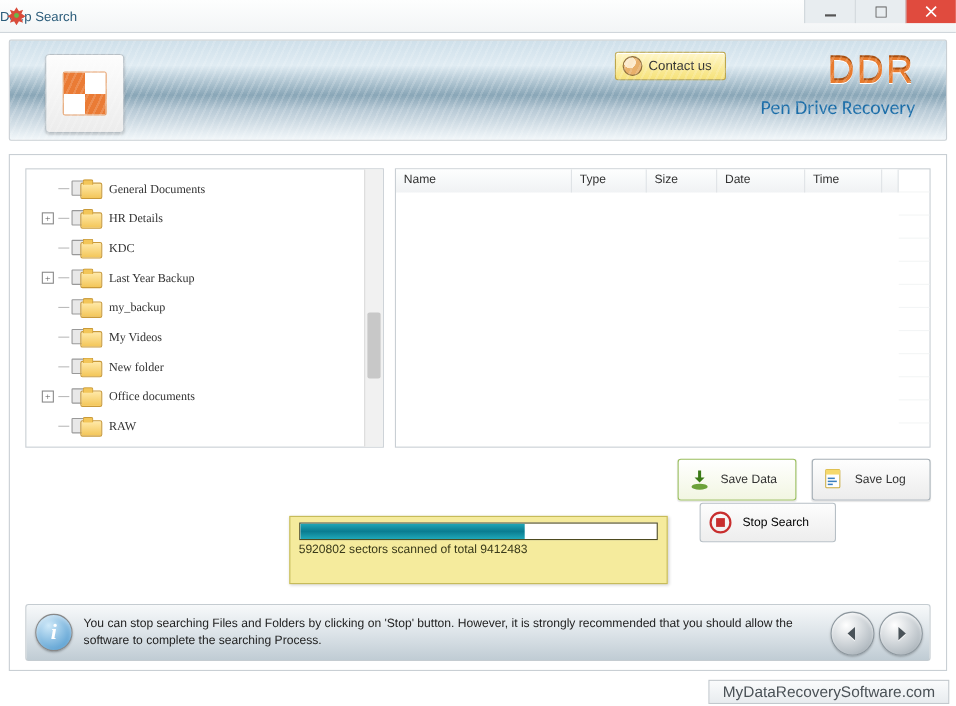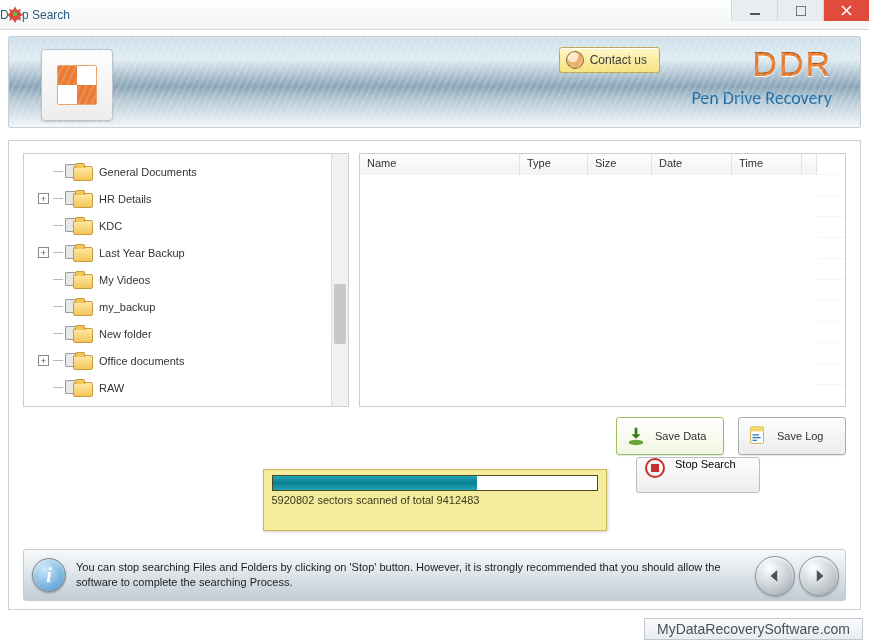--- a/index.html
+++ b/index.html
@@ -22,21 +22,21 @@
 .contact-btn .cicon { position:absolute; left:6px; top:3px; width:18px; height:18px; border-radius:50%; background: radial-gradient(circle at 35% 30%, #fce9c8 35%, #e8b06a 36%); border:1px solid #8a6a3a; }
 .brand { position:absolute; right: 28px; top: 8px; font-family: Impact, "Arial Black", sans-serif; font-size: 34px; letter-spacing: 2px; color: #e87b2e; text-shadow: 0 1px 0 #fff, 0 -1px 0 #a84f10; }
 .subbrand { position:absolute; right: 28px; top: 50px; font-size: 18px; color: #1b6da8; font-family: Calibri, sans-serif; }
 
 
 .mainpanel { margin: 8px; border: 1px solid #c9cfd4; position: absolute; top: 132px; left:0; right:0; bottom: 24px; background:#fff; }
 .content { display:flex; gap:10px; padding: 12px 14px 0 14px; height: 266px; }
 
 
 .treewrap { width: 326px; border: 1px solid #c9cfd4; background:#fff; display:flex; }
-.tree { flex:1; padding: 4px 0 4px 0; overflow:hidden; }
+.tree { flex:1; padding: 4px 0 4px 0; overflow:hidden;font-family:Liberation Serif, serif; }
 .tree-row { display:flex; align-items:center; height: 27px; padding-left: 14px; }
 .expander { width: 11px; height: 11px; border: 1px solid #8a8a8a; margin-right: 4px; display:flex; align-items:center; justify-content:center; font-size:9px; color:#555; background:#fff; flex-shrink:0; }
 .expander.hidden { visibility:hidden; }
 .dotline { width: 10px; height: 1px; background:#bbb; margin-right: 2px; flex-shrink:0; }
 .stack { position:relative; width: 30px; height: 20px; flex-shrink:0; margin-right: 4px; }
 .folder-back { position:absolute; left:0; top:2px; width:18px; height:14px; background:#e8e8e8; border:1px solid #999; border-radius:1px; }
 .folder-front { position:absolute; left:8px; top:4px; width:20px; height:15px; background: linear-gradient(#ffe9a8,#f3c659); border:1px solid #c99a3a; border-radius:2px; }
 .folder-front::before { content:""; position:absolute; left:1px; top:-4px; width:8px; height:4px; background:#f3c659; border:1px solid #c99a3a; border-bottom:none; border-radius:2px 2px 0 0; }
 .tree-label { color:#333; font-size: 11px; }
 .tree-scroll { width: 17px; background:#f1f1f1; border-left:1px solid #dcdcdc; position:relative; }
@@ -55,21 +55,21 @@
 .actbtn.first { background: linear-gradient(#ffffff,#f2f6e2); border-color:#9bbf5e; }
 .actbtn .aicon { width:22px; height:22px; display:flex; align-items:center; justify-content:center; }
 
 
 .progressbox { margin: 14px auto 0; width: 344px; height: 62px; background: #f5eb9d; border: 1px solid #c6bb5a; padding: 4px 8px; box-shadow: 1px 1px 3px rgba(0,0,0,0.2); }
 .progressbox .pline { text-align:left; font-size:11px; color:#3a3a1a; margin: 1px 0; }
 .progressbox .pline:first-child { text-align:left; font-weight:bold; }
 .pbar { height: 16px; border: 1px solid #4d4a1f; background:#fff; margin: 1px 0 3px; position:relative; overflow:hidden; }
 .pfill { position:absolute; left:0; top:0; bottom:0; width: 63%; background: linear-gradient(180deg,#1fa7b8,#0a7c90,#1fa7b8); }
 
-.stopbtn { position:absolute; right: 100px; top: 316px; width: 124px; height: 36px; background: linear-gradient(#fdfdfd,#ededed); border:1px solid #b7bfc5; border-radius:3px; display:flex; gap:10px; padding-left:8px; cursor:pointer; font-size:11px; }
+.stopbtn { position:absolute; right: 100px; top: 316px; width: 124px; height: 36px; background: linear-gradient(#fdfdfd,#ededed); border:1px solid #b7bfc5; border-radius:3px; display:flex; align-items:center; gap:10px; padding-left:8px; cursor:pointer; font-size:11px; }
 .stopicon { width:20px; height:20px; border:2px solid #c82e2e; border-radius:50%; display:flex; align-items:center; justify-content:center; }
 .stopicon::after { content:""; width:8px; height:8px; background:#c82e2e; }
 
 
 .infobar { margin: 18px 14px 0; height: 52px; border:1px solid #c5ccd1; background: linear-gradient(180deg,#f7f9fa,#dde4e9,#c0ccd4); border-radius:3px; display:flex; align-items:center; padding: 0 8px; gap:10px; position:relative; }
 .infoicon { width:34px; height:34px; border-radius:50%; background: radial-gradient(circle at 35% 30%, #cfe9f9, #3f8fc9); border:1px solid #888; display:flex; align-items:center; justify-content:center; color:#fff; font-family: Georgia, serif; font-style:italic; font-weight:bold; font-size:20px; box-shadow:inset 0 2px 4px rgba(255,255,255,0.5), 0 1px 2px rgba(0,0,0,0.3); }
 .infotext { font-size: 11px; color:#222; line-height: 1.35; max-width: 680px; }
 .navbtns { position:absolute; right: 6px; top: 6px; display:flex; gap:4px; }
 .navbtn { width:40px; height:40px; border-radius:50%; background: radial-gradient(circle at 35% 30%, #fff, #b8c0c6 70%, #8a949b); border:1px solid #8c969d; display:flex; align-items:center; justify-content:center; cursor:pointer; box-shadow: inset 0 2px 3px rgba(255,255,255,0.7), 0 1px 2px rgba(0,0,0,0.25); }
 .navbtn svg { filter: drop-shadow(0 1px 0 #fff); }
@@ -157,30 +157,30 @@
             </div>
             <span class="tree-label">Last Year Backup</span>
           </div>
           <div class="tree-row">
             <div class="expander hidden">+</div>
             <div class="dotline"></div>
             <div class="stack">
               <div class="folder-back"></div>
               <div class="folder-front"></div>
             </div>
+            <span class="tree-label">my_backup</span>
+          </div>
+          <div class="tree-row">
+            <div class="expander hidden">+</div>
+            <div class="dotline"></div>
+            <div class="stack">
+              <div class="folder-back"></div>
+              <div class="folder-front"></div>
+            </div>
             <span class="tree-label">My Videos</span>
-          </div>
-          <div class="tree-row">
-            <div class="expander hidden">+</div>
-            <div class="dotline"></div>
-            <div class="stack">
-              <div class="folder-back"></div>
-              <div class="folder-front"></div>
-            </div>
-            <span class="tree-label">my_backup</span>
           </div>
           <div class="tree-row">
             <div class="expander hidden">+</div>
             <div class="dotline"></div>
             <div class="stack">
               <div class="folder-back"></div>
               <div class="folder-front"></div>
             </div>
             <span class="tree-label">New folder</span>
           </div>

